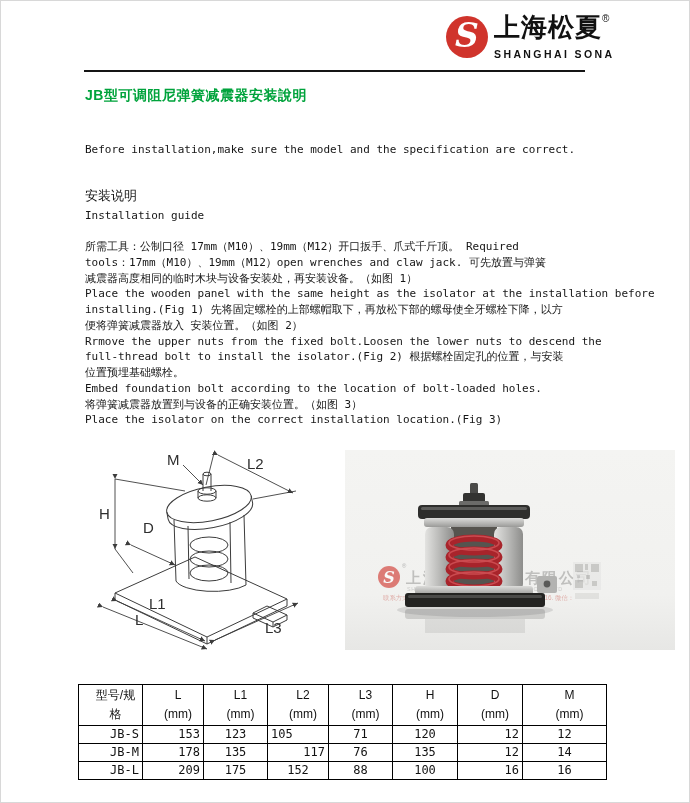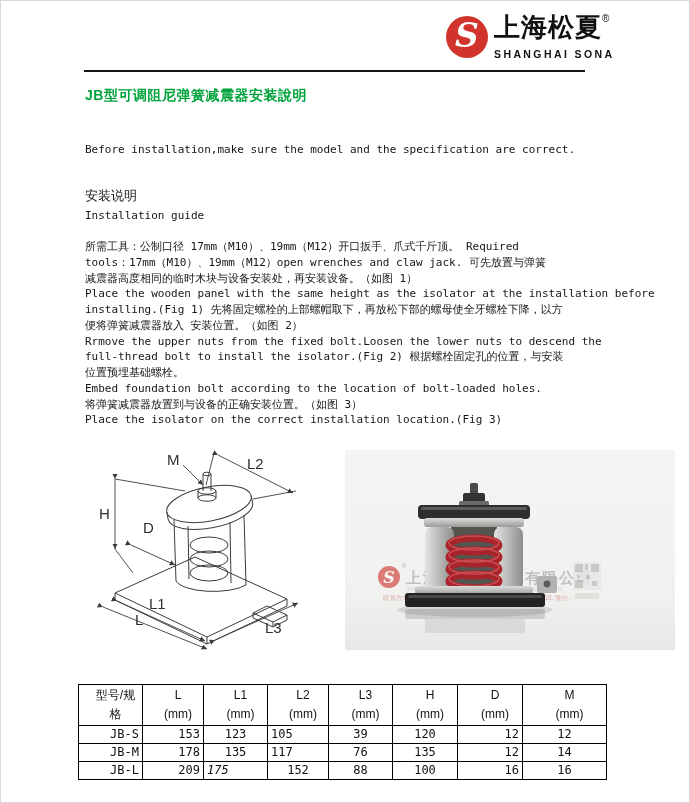--- a/index.html
+++ b/index.html
@@ -290,39 +290,39 @@
         <th>M
 (mm)</th>
       </tr>
     </thead>
     <tbody>
       <tr>
         <td style="text-align: right;">JB-S</td>
         <td style="text-align: right;">153</td>
         <td style="text-align: center;">123</td>
         <td style="">105</td>
-        <td style="text-align: center;">39</td>
+        <td style="text-align: center;">71</td>
         <td style="text-align: center;">120</td>
         <td style="text-align: right;">12</td>
         <td style="text-align: center;">12</td>
       </tr>
       <tr>
         <td style="text-align: right; padding-left: 26px;">JB-M</td>
         <td style="text-align: right;">178</td>
         <td style="text-align: center;">135</td>
-        <td style="text-align: left;">117</td>
+        <td style="text-align: right;">117</td>
         <td style="text-align: center;">76</td>
         <td style="text-align: center;">135</td>
         <td style="text-align: right;">12</td>
         <td style="text-align: center;">14</td>
       </tr>
       <tr>
         <td style="text-align: right;">JB-L</td>
         <td style="text-align: right;">209</td>
-        <td style=" font-style: italic;">175</td>
+        <td style="text-align: center;">175</td>
         <td style="text-align: center;">152</td>
         <td style="text-align: center;">88</td>
         <td style="text-align: center;">100</td>
         <td style="text-align: right;">16</td>
         <td style="text-align: center;">16</td>
       </tr>
     </tbody>
   </table>
 
 </body></html>

